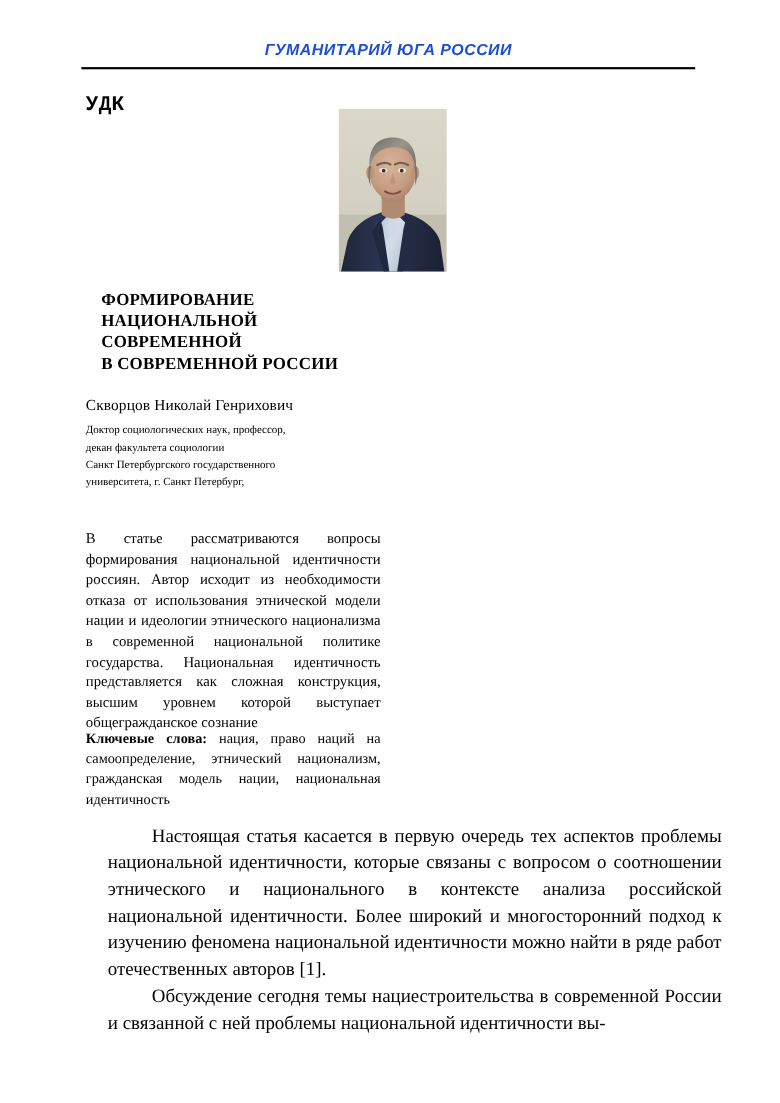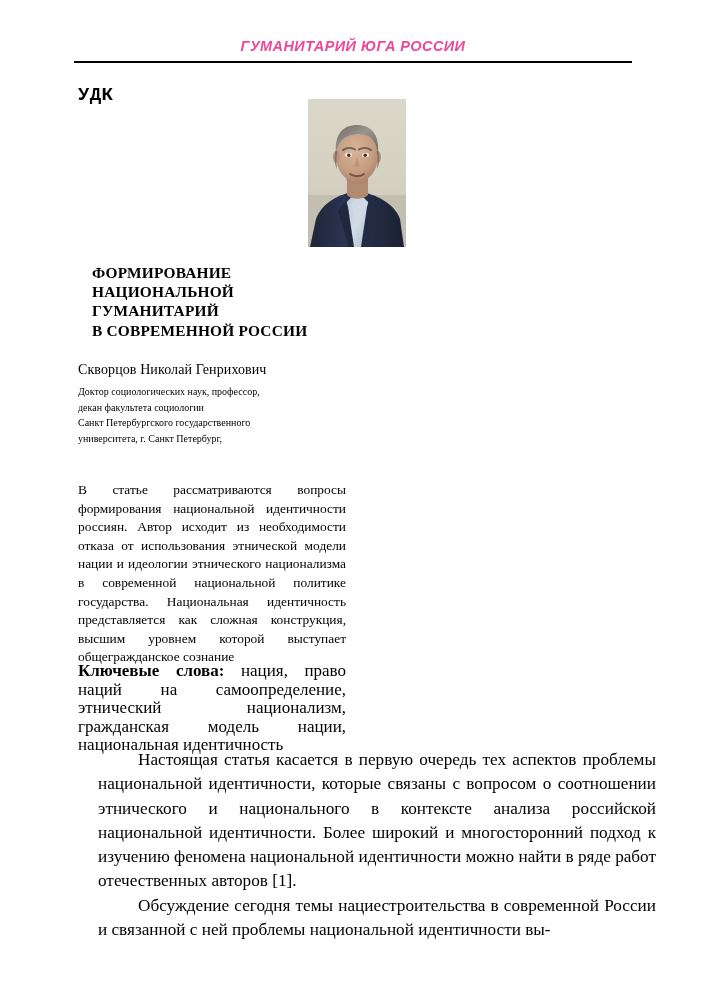--- a/index.html
+++ b/index.html
@@ -28,21 +28,21 @@
     position: absolute;
     left: 74px;
     top: 38px;
     width: 558px;
     text-align: center;
     font-family: "Liberation Sans", sans-serif;
     font-weight: bold;
     font-style: italic;
     font-size: 14.5px;
     letter-spacing: 0.4px;
-    color: #ec4899;
+    color: #1d4ed8;
   }
   .head-rule {
     position: absolute;
     left: 74px;
     top: 61px;
     width: 558px;
     height: 1.6px;
     background: #000;
   }
 
@@ -118,21 +118,21 @@
     hyphens: manual;
   }
 
   
   .keywords {
     position: absolute;
     left: 78px;
     top: 662px;
     width: 268px;
     font-family: "Liberation Serif", serif;
-    font-size: 17px;
+    font-size: 13px;
     line-height: 18.6px;
     text-align: justify;
     text-align-last: left;
   }
   .keywords b { font-weight: bold; }
 
   
   .body-text {
     position: absolute;
     left: 74px;
@@ -226,21 +226,21 @@
 
       <path d="M42 75 C 46 78, 52 78, 56 75" stroke="#7d4f43" stroke-width="1.8" fill="none" stroke-linecap="round"></path>
 
       <path d="M38 80 C 43 86, 55 86, 60 80" stroke="#ad8369" stroke-width="1.2" fill="none" opacity="0.6"></path>
     </svg>
   </div>
 
   <div class="title">
     <div>ФОРМИРОВАНИЕ</div>
     <div>НАЦИОНАЛЬНОЙ</div>
-    <div>ГУМАНИТАРИЙ</div>
+    <div>СОВРЕМЕННОЙ</div>
     <div>В СОВРЕМЕННОЙ РОССИИ</div>
   </div>
 
   <div class="author-name">Скворцов Николай Генрихович</div>
 
   <div class="affiliation">
     <div>Доктор социологических наук, профессор,</div>
     <div>декан факультета социологии</div>
     <div>Санкт Петербургского государственного</div>
     <div>университета, г. Санкт Петербург,</div>

